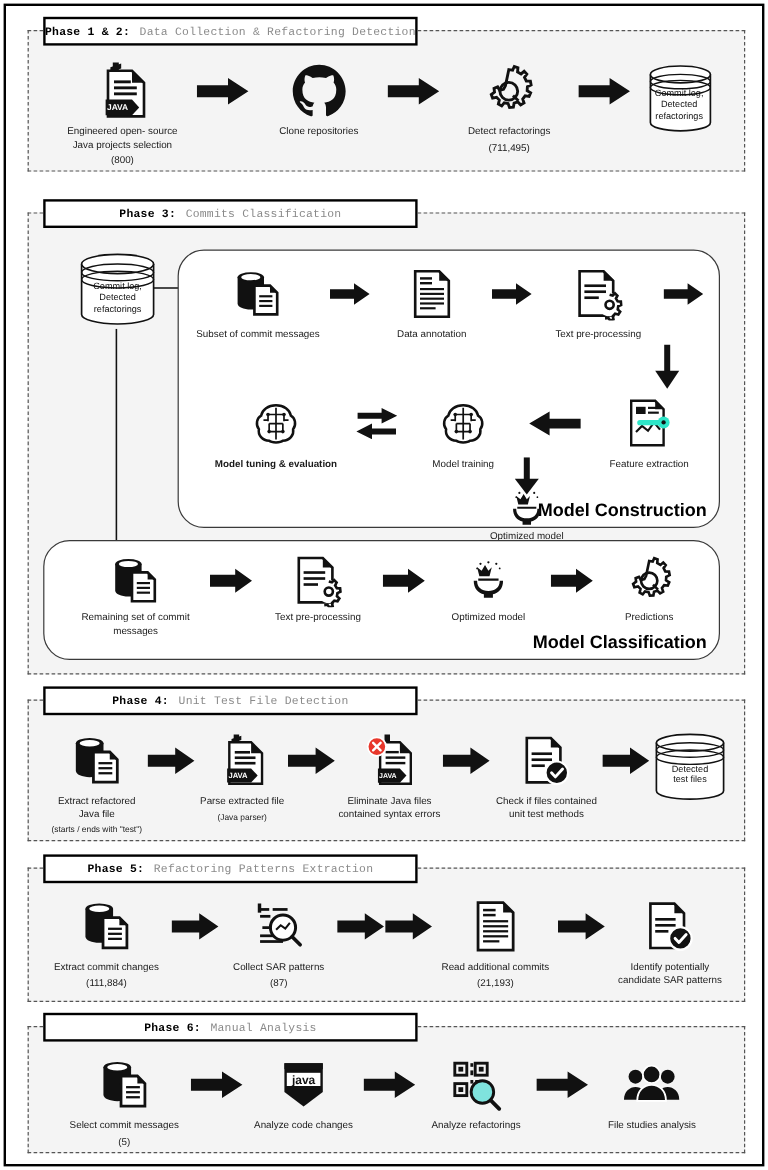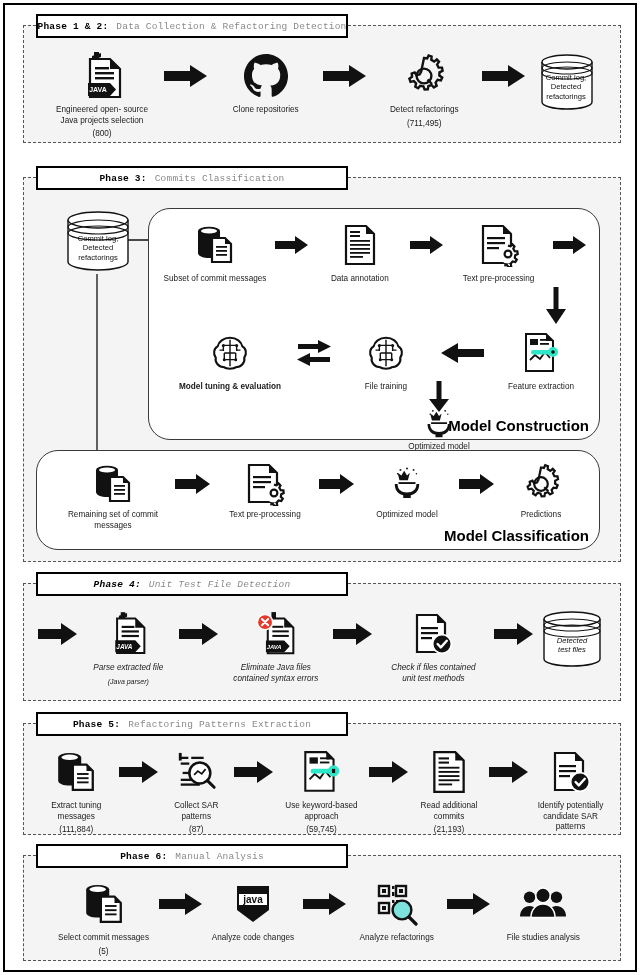--- a/index.html
+++ b/index.html
@@ -331,21 +331,21 @@
                 <path d="M9 17 H13 M31 17 H27"></path>
               </g>
               <g fill="#111">
                 <circle cx="13" cy="12" r="1.6"></circle>
                   <circle cx="27" cy="12" r="1.6"></circle>
                 <circle cx="14" cy="27" r="1.6"></circle>
                   <circle cx="26" cy="27" r="1.6"></circle>
               </g>
             </svg>
           </div>
-          <div class="cap">File training</div>
+          <div class="cap">Model training</div>
         </div>
 
         <div class="arrow-h">
           <svg class="ar" width="44" height="22" viewBox="0 0 44 22">
               <path d="M44 7 H18 V1 L1 11 L18 21 V15 H44 Z" fill="#111"></path>
             </svg>
         </div>
 
         <div class="node" style="width:92px;">
           <div class="art">
@@ -481,27 +481,46 @@
                 <path d="M27.5 27.5 L32 32"></path>
               </g>
             </svg>
           </div>
           <div class="cap">Predictions</div>
         </div>
       </div>
     </div>
   </div>
 
-  <div class="phase" style="left:18px; top:578px; width:598px; height:118px;font-style:italic;">
+  <div class="phase" style="left:18px; top:578px; width:598px; height:118px;">
     <div class="phase-header" style="width:312px;">
       <span class="phase-num">Phase 4:</span>
       <span class="phase-title">Unit Test File Detection</span>
     </div>
 
     <div class="row" style="left:14px; top:24px; width:570px;">
+      <div class="node" style="width:106px;">
+        <div class="art">
+          <svg width="42" height="44" viewBox="0 0 40 42">
+            <path d="M3 7 v22 c0 3 5 5 11 5 s11 -2 11 -5 V7" fill="#111"></path>
+            <ellipse cx="14" cy="7" rx="11" ry="4.2" fill="#111"></ellipse>
+            <ellipse cx="14" cy="7" rx="8" ry="2.6" fill="#fff"></ellipse>
+            <path d="M17 14 H30 L36 20 V38 H17 Z" fill="#fff" stroke="#111" stroke-width="2.2"></path>
+            <path d="M30 14 L36 20 H30 Z" fill="#111"></path>
+            <g fill="#111">
+                <rect x="21" y="22" width="11" height="1.8"></rect>
+                <rect x="21" y="26" width="11" height="1.8"></rect>
+                <rect x="21" y="30" width="11" height="1.8"></rect>
+              </g>
+          </svg>
+        </div>
+        <div class="cap" style="white-space:pre-line;">Extract refactored
+Java file</div>
+        <div class="cap sm">(starts / ends with "test")</div>
+      </div>
 
       <div class="arrow-h">
         <svg class="ar" width="40" height="24" viewBox="0 0 40 24">
             <path d="M0 7 H23 V1 L39 12 L23 23 V17 H0 Z" fill="#111"></path>
           </svg>
       </div>
 
       <div class="node" style="width:96px;">
         <div class="art">
           <svg width="40" height="46" viewBox="0 0 44 50">
@@ -605,21 +624,21 @@
             <ellipse cx="14" cy="7" rx="8" ry="2.6" fill="#fff"></ellipse>
             <path d="M17 14 H30 L36 20 V38 H17 Z" fill="#fff" stroke="#111" stroke-width="2.2"></path>
             <path d="M30 14 L36 20 H30 Z" fill="#111"></path>
             <g fill="#111">
                 <rect x="21" y="22" width="11" height="1.8"></rect>
                 <rect x="21" y="26" width="11" height="1.8"></rect>
                 <rect x="21" y="30" width="11" height="1.8"></rect>
               </g>
           </svg>
         </div>
-        <div class="cap">Extract tuning messages</div>
+        <div class="cap">Extract commit changes</div>
         <div class="cap">(111,884)</div>
       </div>
 
       <div class="arrow-h">
         <svg class="ar" width="40" height="24" viewBox="0 0 40 24">
             <path d="M0 7 H23 V1 L39 12 L23 23 V17 H0 Z" fill="#111"></path>
           </svg>
       </div>
 
       <div class="node" style="width:100px;">
@@ -642,41 +661,20 @@
         <div class="cap">Collect SAR patterns</div>
         <div class="cap">(87)</div>
       </div>
 
       <div class="arrow-h">
         <svg class="ar" width="40" height="24" viewBox="0 0 40 24">
             <path d="M0 7 H23 V1 L39 12 L23 23 V17 H0 Z" fill="#111"></path>
           </svg>
       </div>
 
-      <div class="node" style="width:126px;">
-        <div class="art">
-          <svg width="44" height="46" viewBox="0 0 42 44">
-            <path d="M6 3 H26 L33 10 V40 L28 40 L6 40 Z" fill="#fff" stroke="#111" stroke-width="2"></path>
-            <path d="M26 3 L33 10 H26 Z" fill="#111"></path>
-            <g fill="#111">
-                <rect x="10" y="8" width="8" height="6"></rect>
-                <rect x="20" y="8" width="9" height="1.8"></rect>
-                <rect x="20" y="12" width="9" height="1.8"></rect>
-              </g>
-            <path d="M10 29 l5 -5 5 4 5 -7 5 6" fill="none" stroke="#111" stroke-width="1.8"></path>
-            <g>
-                <rect x="11" y="19" width="20" height="4.4" rx="2.2" fill="#2ee6c8"></rect>
-               <circle cx="33" cy="21" r="5.4" fill="#2ee6c8"></circle>
-               <rect x="31.5" y="19" width="3" height="4" fill="#111"></rect>
-              </g>
-          </svg>
-        </div>
-        <div class="cap">Use keyword-based approach</div>
-        <div class="cap">(59,745)</div>
-      </div>
 
       <div class="arrow-h">
         <svg class="ar" width="40" height="24" viewBox="0 0 40 24">
             <path d="M0 7 H23 V1 L39 12 L23 23 V17 H0 Z" fill="#111"></path>
           </svg>
       </div>
 
       <div class="node" style="width:106px;">
         <div class="art">
           <svg width="38" height="46" viewBox="0 0 36 44">

